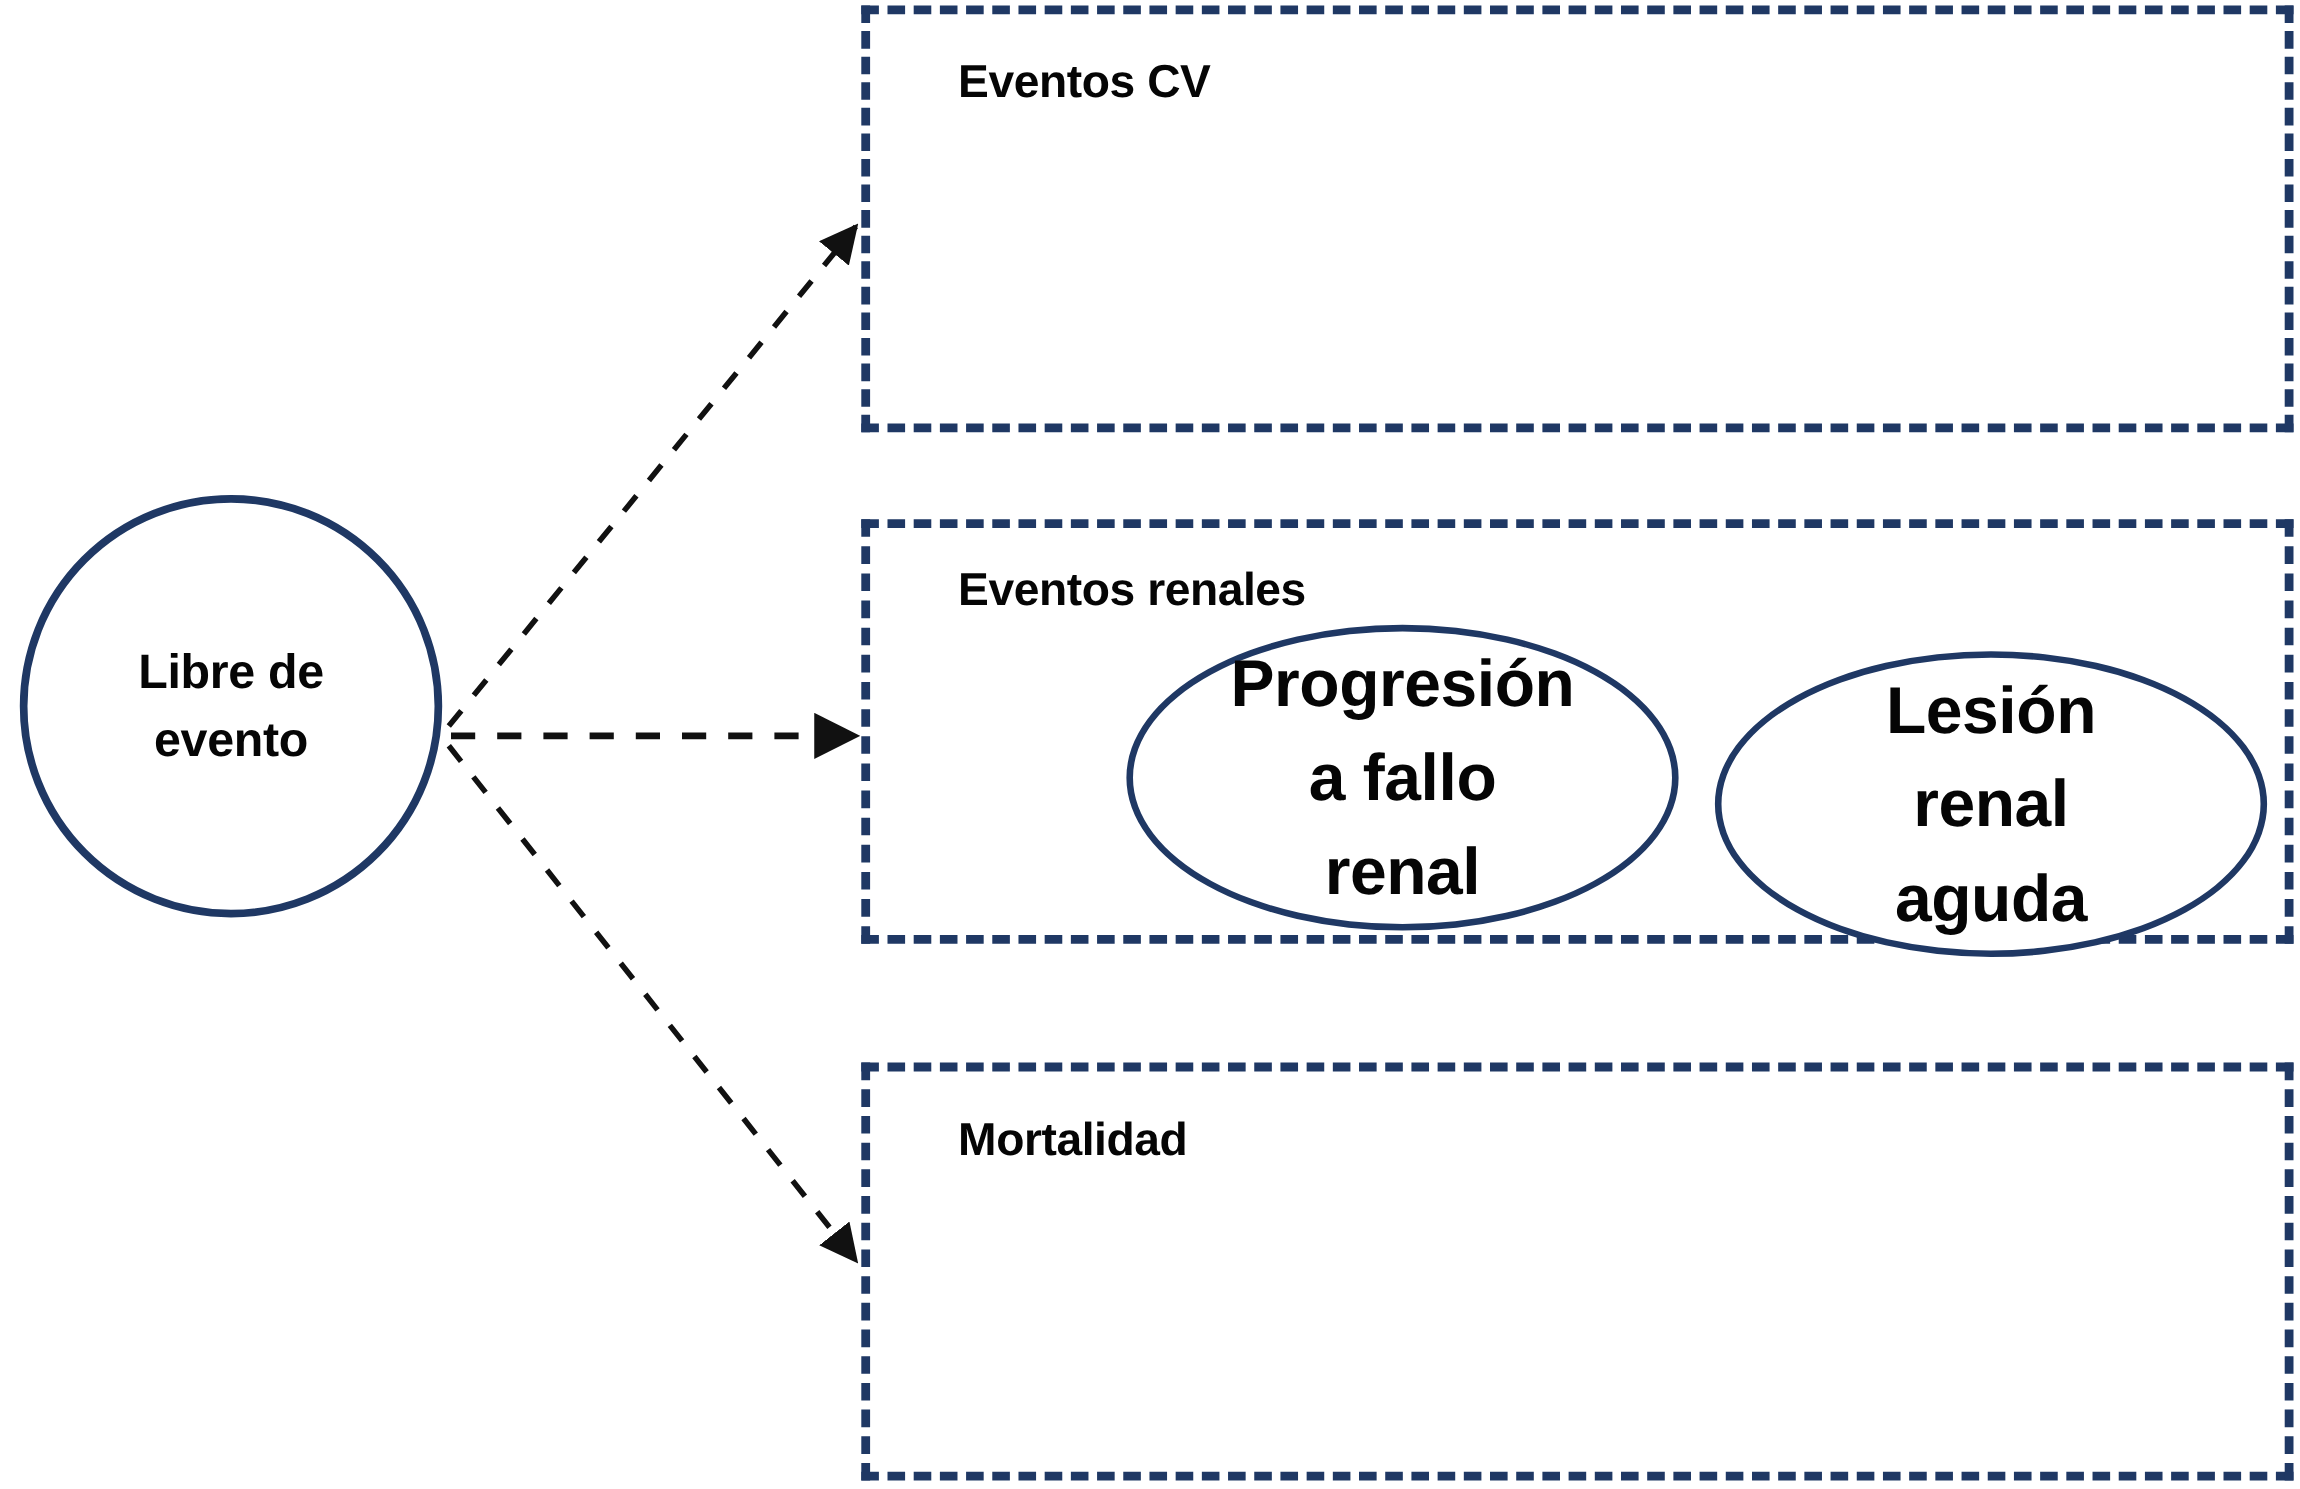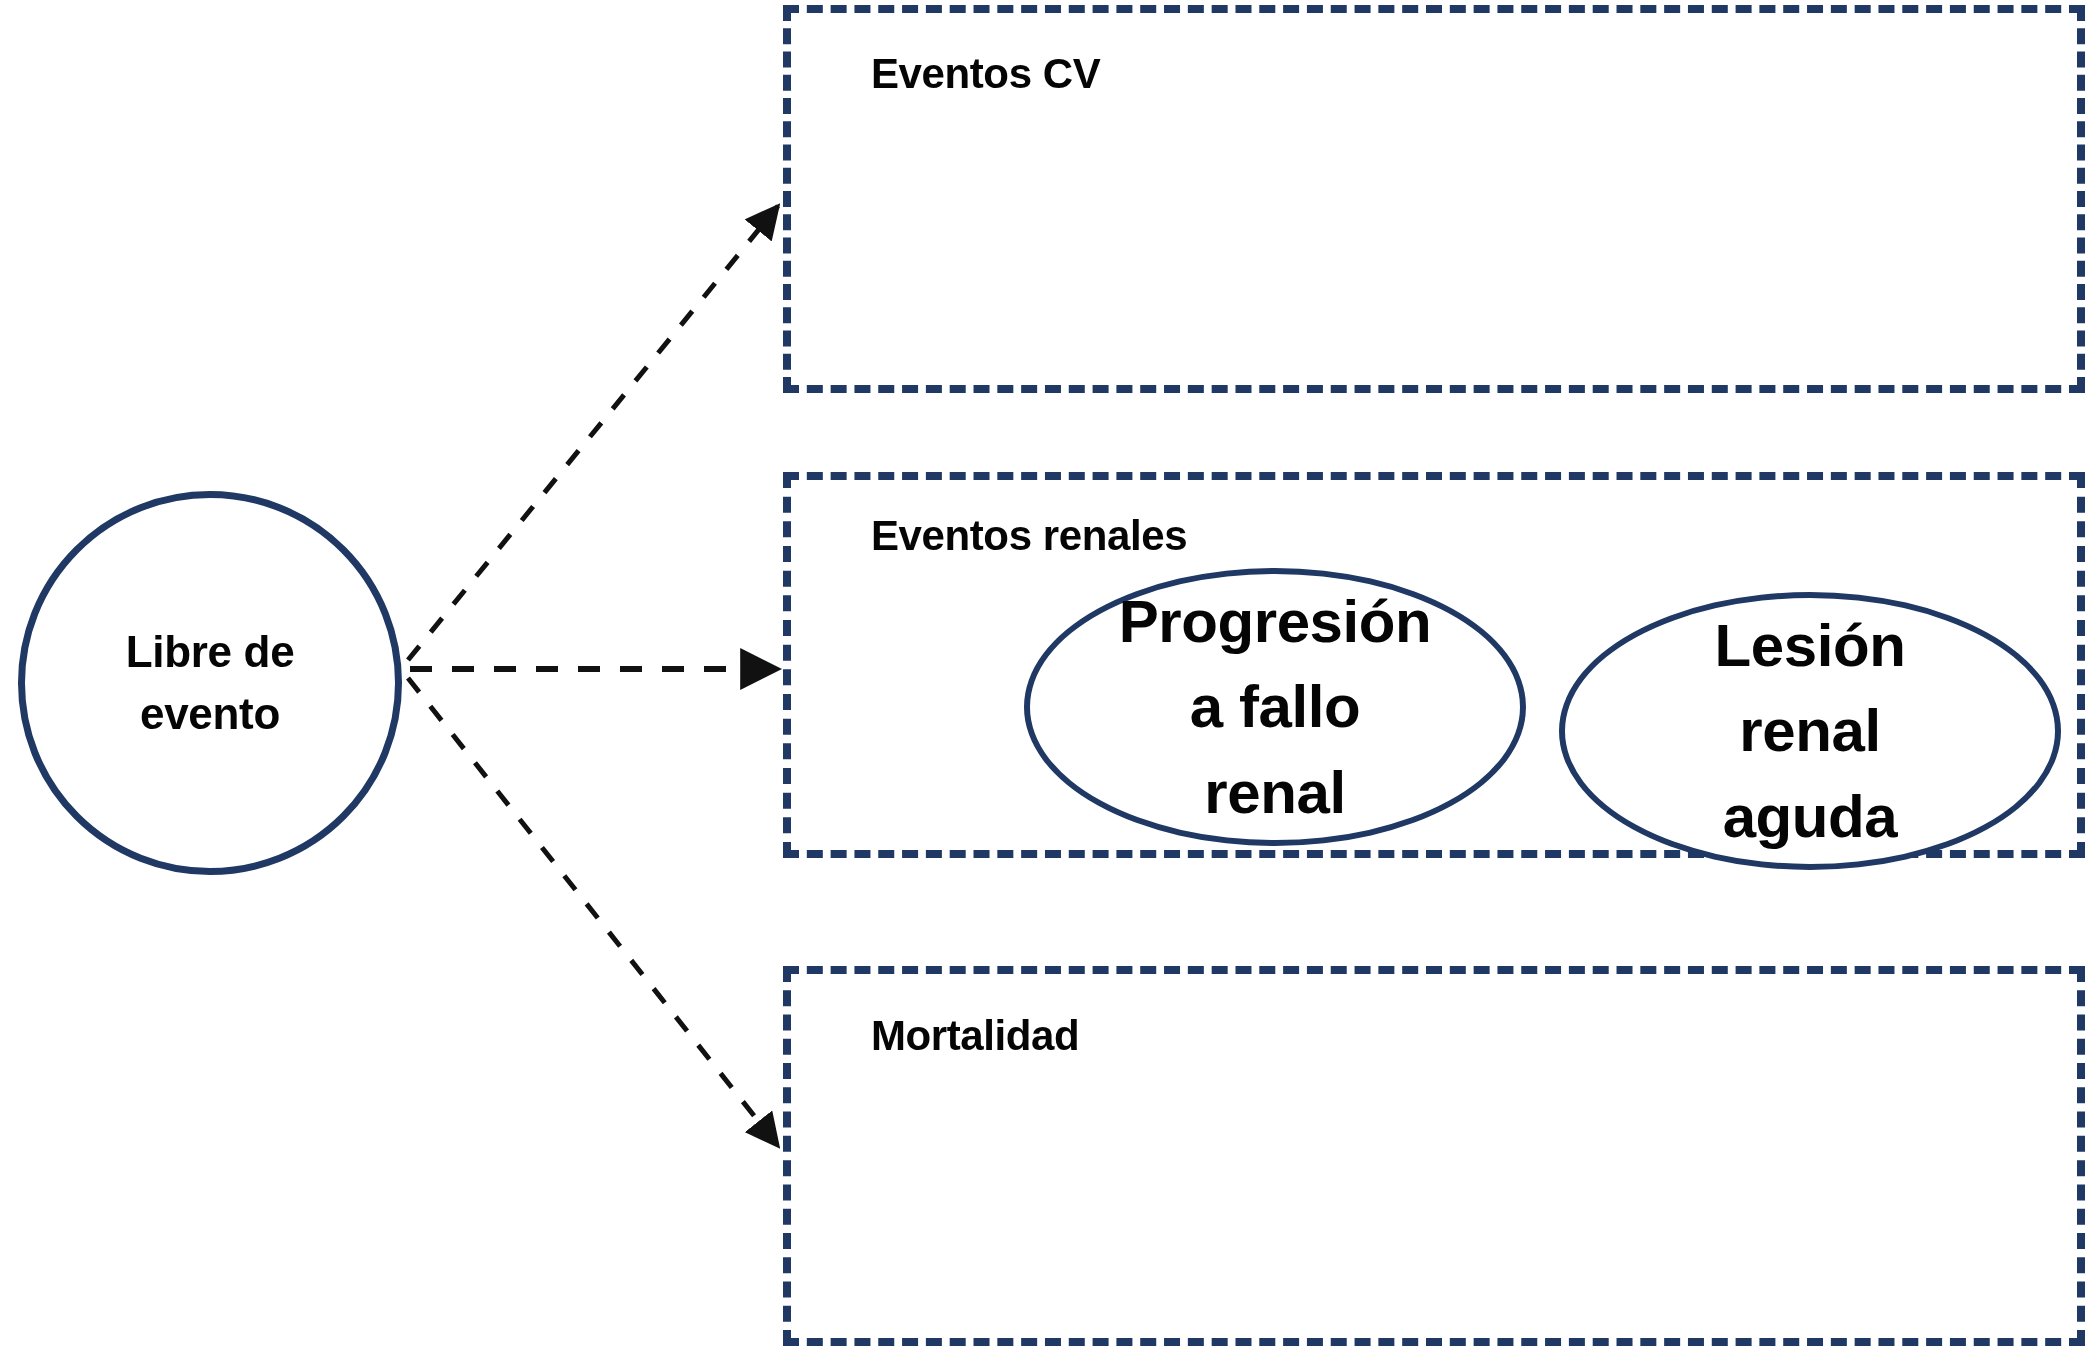--- a/index.html
+++ b/index.html
@@ -22,21 +22,21 @@
     top: 0;
     width: 2091px;
     height: 1354px;
     pointer-events: none;
   }
 
   
   .node-circle {
     position: absolute;
     left: 18px;
-    top: 491px;
+    top: 450px;
     width: 384px;
     height: 384px;
     border: 7px solid #1F3864;
     border-radius: 50%;
     background: #ffffff;
     box-sizing: border-box;
     display: flex;
     align-items: center;
     justify-content: center;
   }

